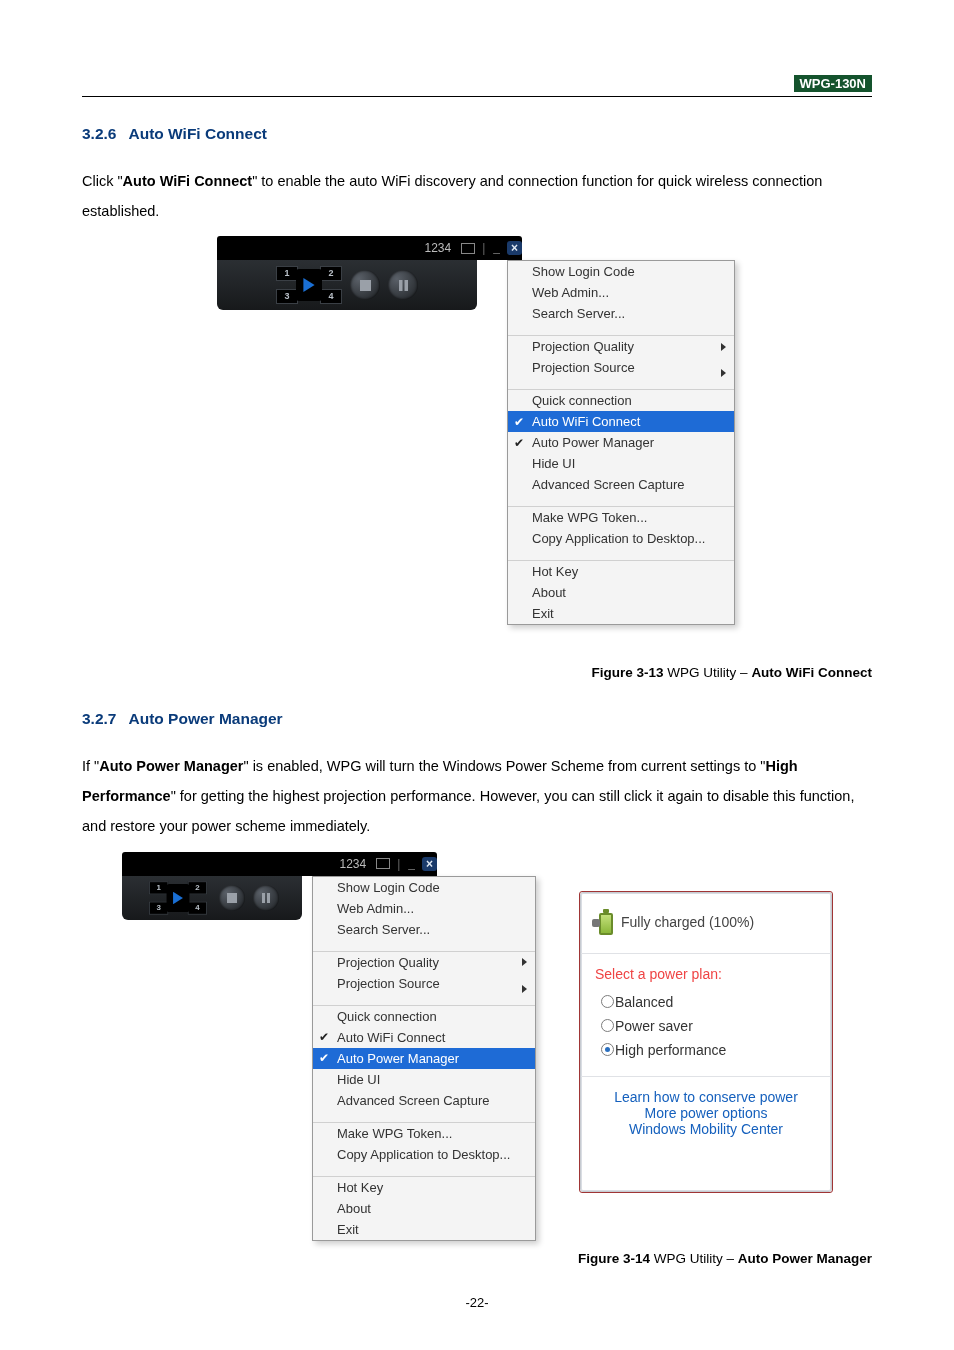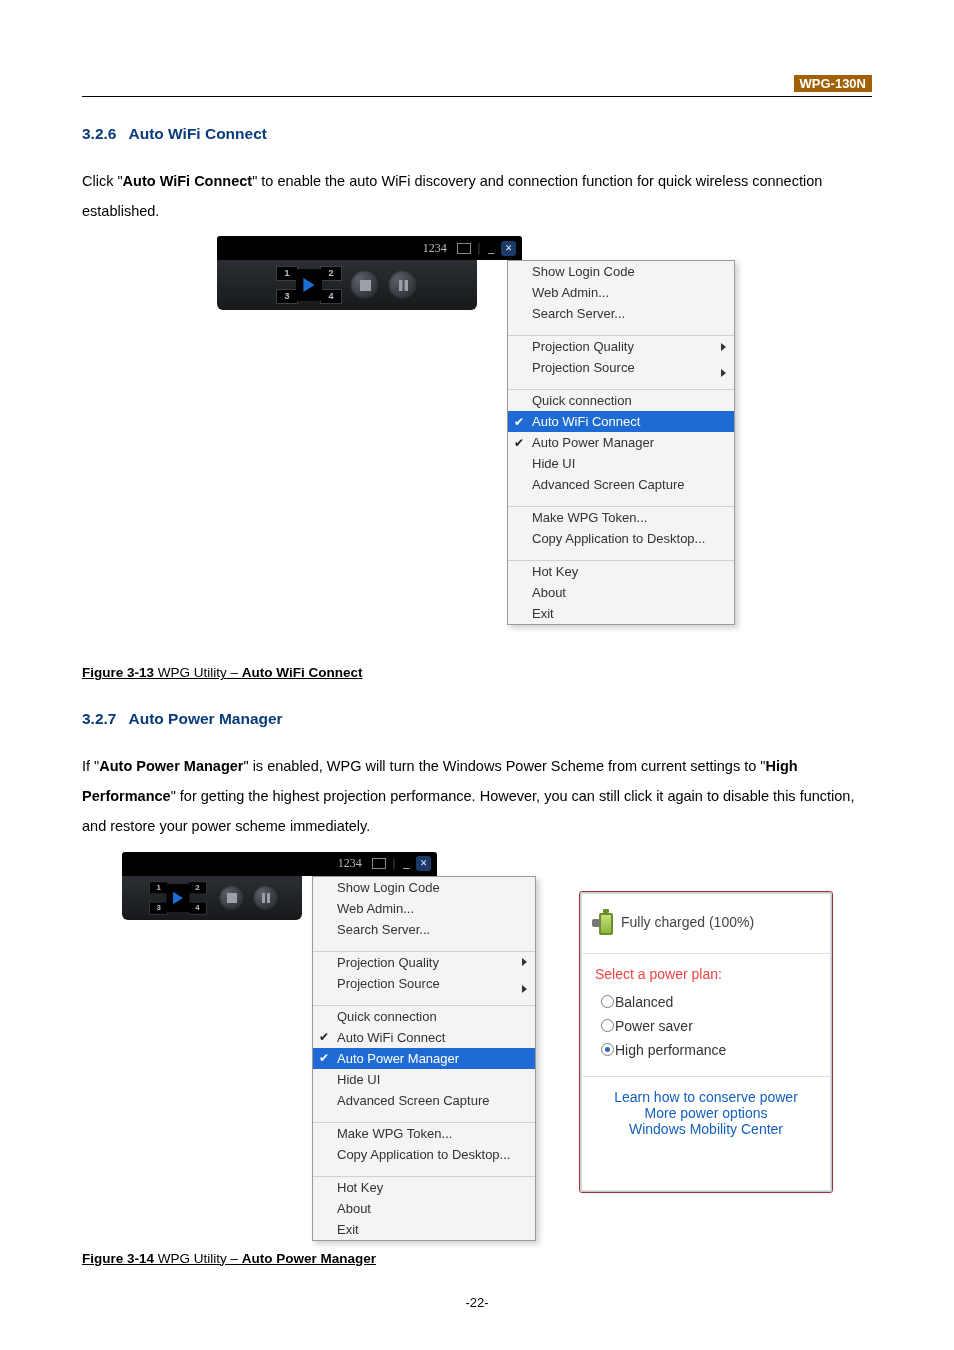--- a/index.html
+++ b/index.html
@@ -10,21 +10,21 @@
     font-family: Arial, Helvetica, sans-serif;
     font-size: 14px;
     color: #000;
     position: relative;
     padding: 60px 82px 40px 82px;
   }
   .header-badge {
     position: absolute;
     top: 75px;
     right: 82px;
-    background: #a16207;
+    background: #14532d;
     color: #fff;
     font-weight: bold;
     font-size: 13px;
     padding: 1px 6px;
   }
   .header-rule {
     position: absolute;
     top: 96px; left: 82px; right: 82px;
     border-top: 1.5px solid #000;
   }
@@ -37,32 +37,31 @@
     margin-top: 12px;
   }
   .numspc { display:inline-block; width:12px; }
   p.body {
     font-size: 14.5px;
     line-height: 2.05;
     margin-bottom: 10px;
   }
   strong { font-weight: bold; }
   .fig-wrap { text-align: center; margin: 6px 0 26px 0; }
-  .caption { text-align: left; font-size: 13.5px; margin-top: 8px; margin-bottom: 30px; text-decoration: underline; }
+  .caption { text-align: right; font-size: 13.5px; margin-top: 8px; margin-bottom: 30px; }
 
   
   .fig1 { display:inline-block; position:relative; width:520px; height:400px; text-align:left; }
 
   .topbar {
     position:absolute; top:0; left:0; right:215px;
     background:#000; height:24px; color:#bbb;
     display:flex; align-items:center; justify-content:flex-end;
-    font-size:12px; padding-right:6px;
+    font-size:12px; 
     border-radius:3px 3px 0 0;
-    font-family:Liberation Serif, serif;
   }
   .topbar .login { margin-right:6px; }
   .topbar .iconbox { width:14px; height:11px; border:1px solid #888; margin:0 4px; }
   .topbar .sep { color:#666; margin:0 3px; }
   .topbar .min { margin:0 5px; font-weight:bold; }
   .topbar .x {
     background:#1a3a6a; border-radius:3px; padding:0 4px; font-weight:bold;
     color:#dfe8f3; margin-left:2px;
   }
   .controller {

